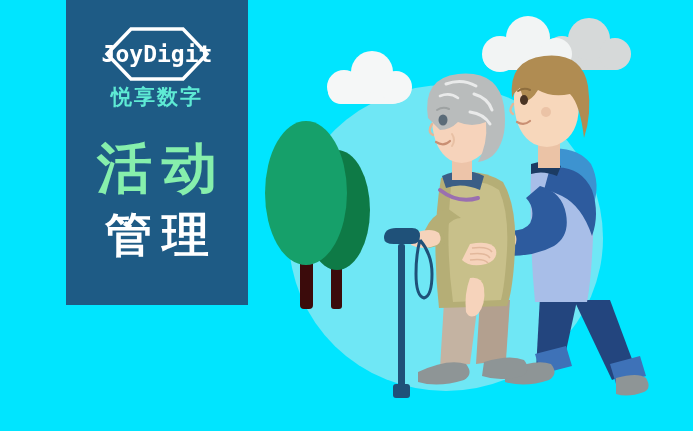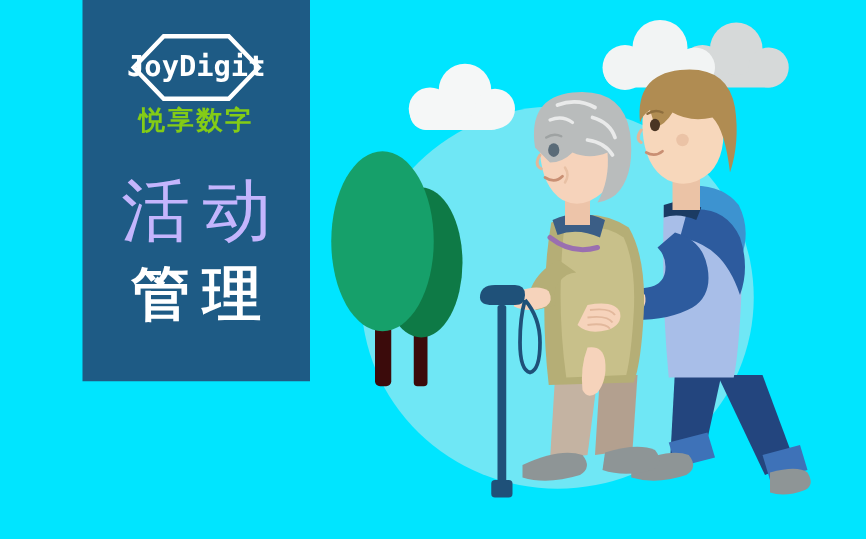--- a/index.html
+++ b/index.html
@@ -56,36 +56,36 @@
     font-family: "DejaVu Sans Mono", "Liberation Mono", monospace;
     font-size: 23px;
     font-weight: bold;
     letter-spacing: 0px;
     line-height: 56px;
     white-space: nowrap;
   }
 
   .logo-cn {
     margin-top: 4px;
-    color: #84cc16;
+    color: #5eead4;
     font-size: 21px;
     font-weight: bold;
     letter-spacing: 2px;
     line-height: 1;
   }
 
   .title-block {
     margin-top: 28px;
     text-align: center;
     width: 100%;
   }
   .title-line1 {
-    color: #c4b5fd;
+    color: #86efac;
     font-size: 55px;
-    font-weight: 400;
+    font-weight: 700;
     letter-spacing: 10px;
     line-height: 66px;
     text-indent: 10px;
   }
   .title-line2 {
     color: #ffffff;
     font-size: 47px;
     font-weight: bold;
     letter-spacing: 10px;
     line-height: 68px;

